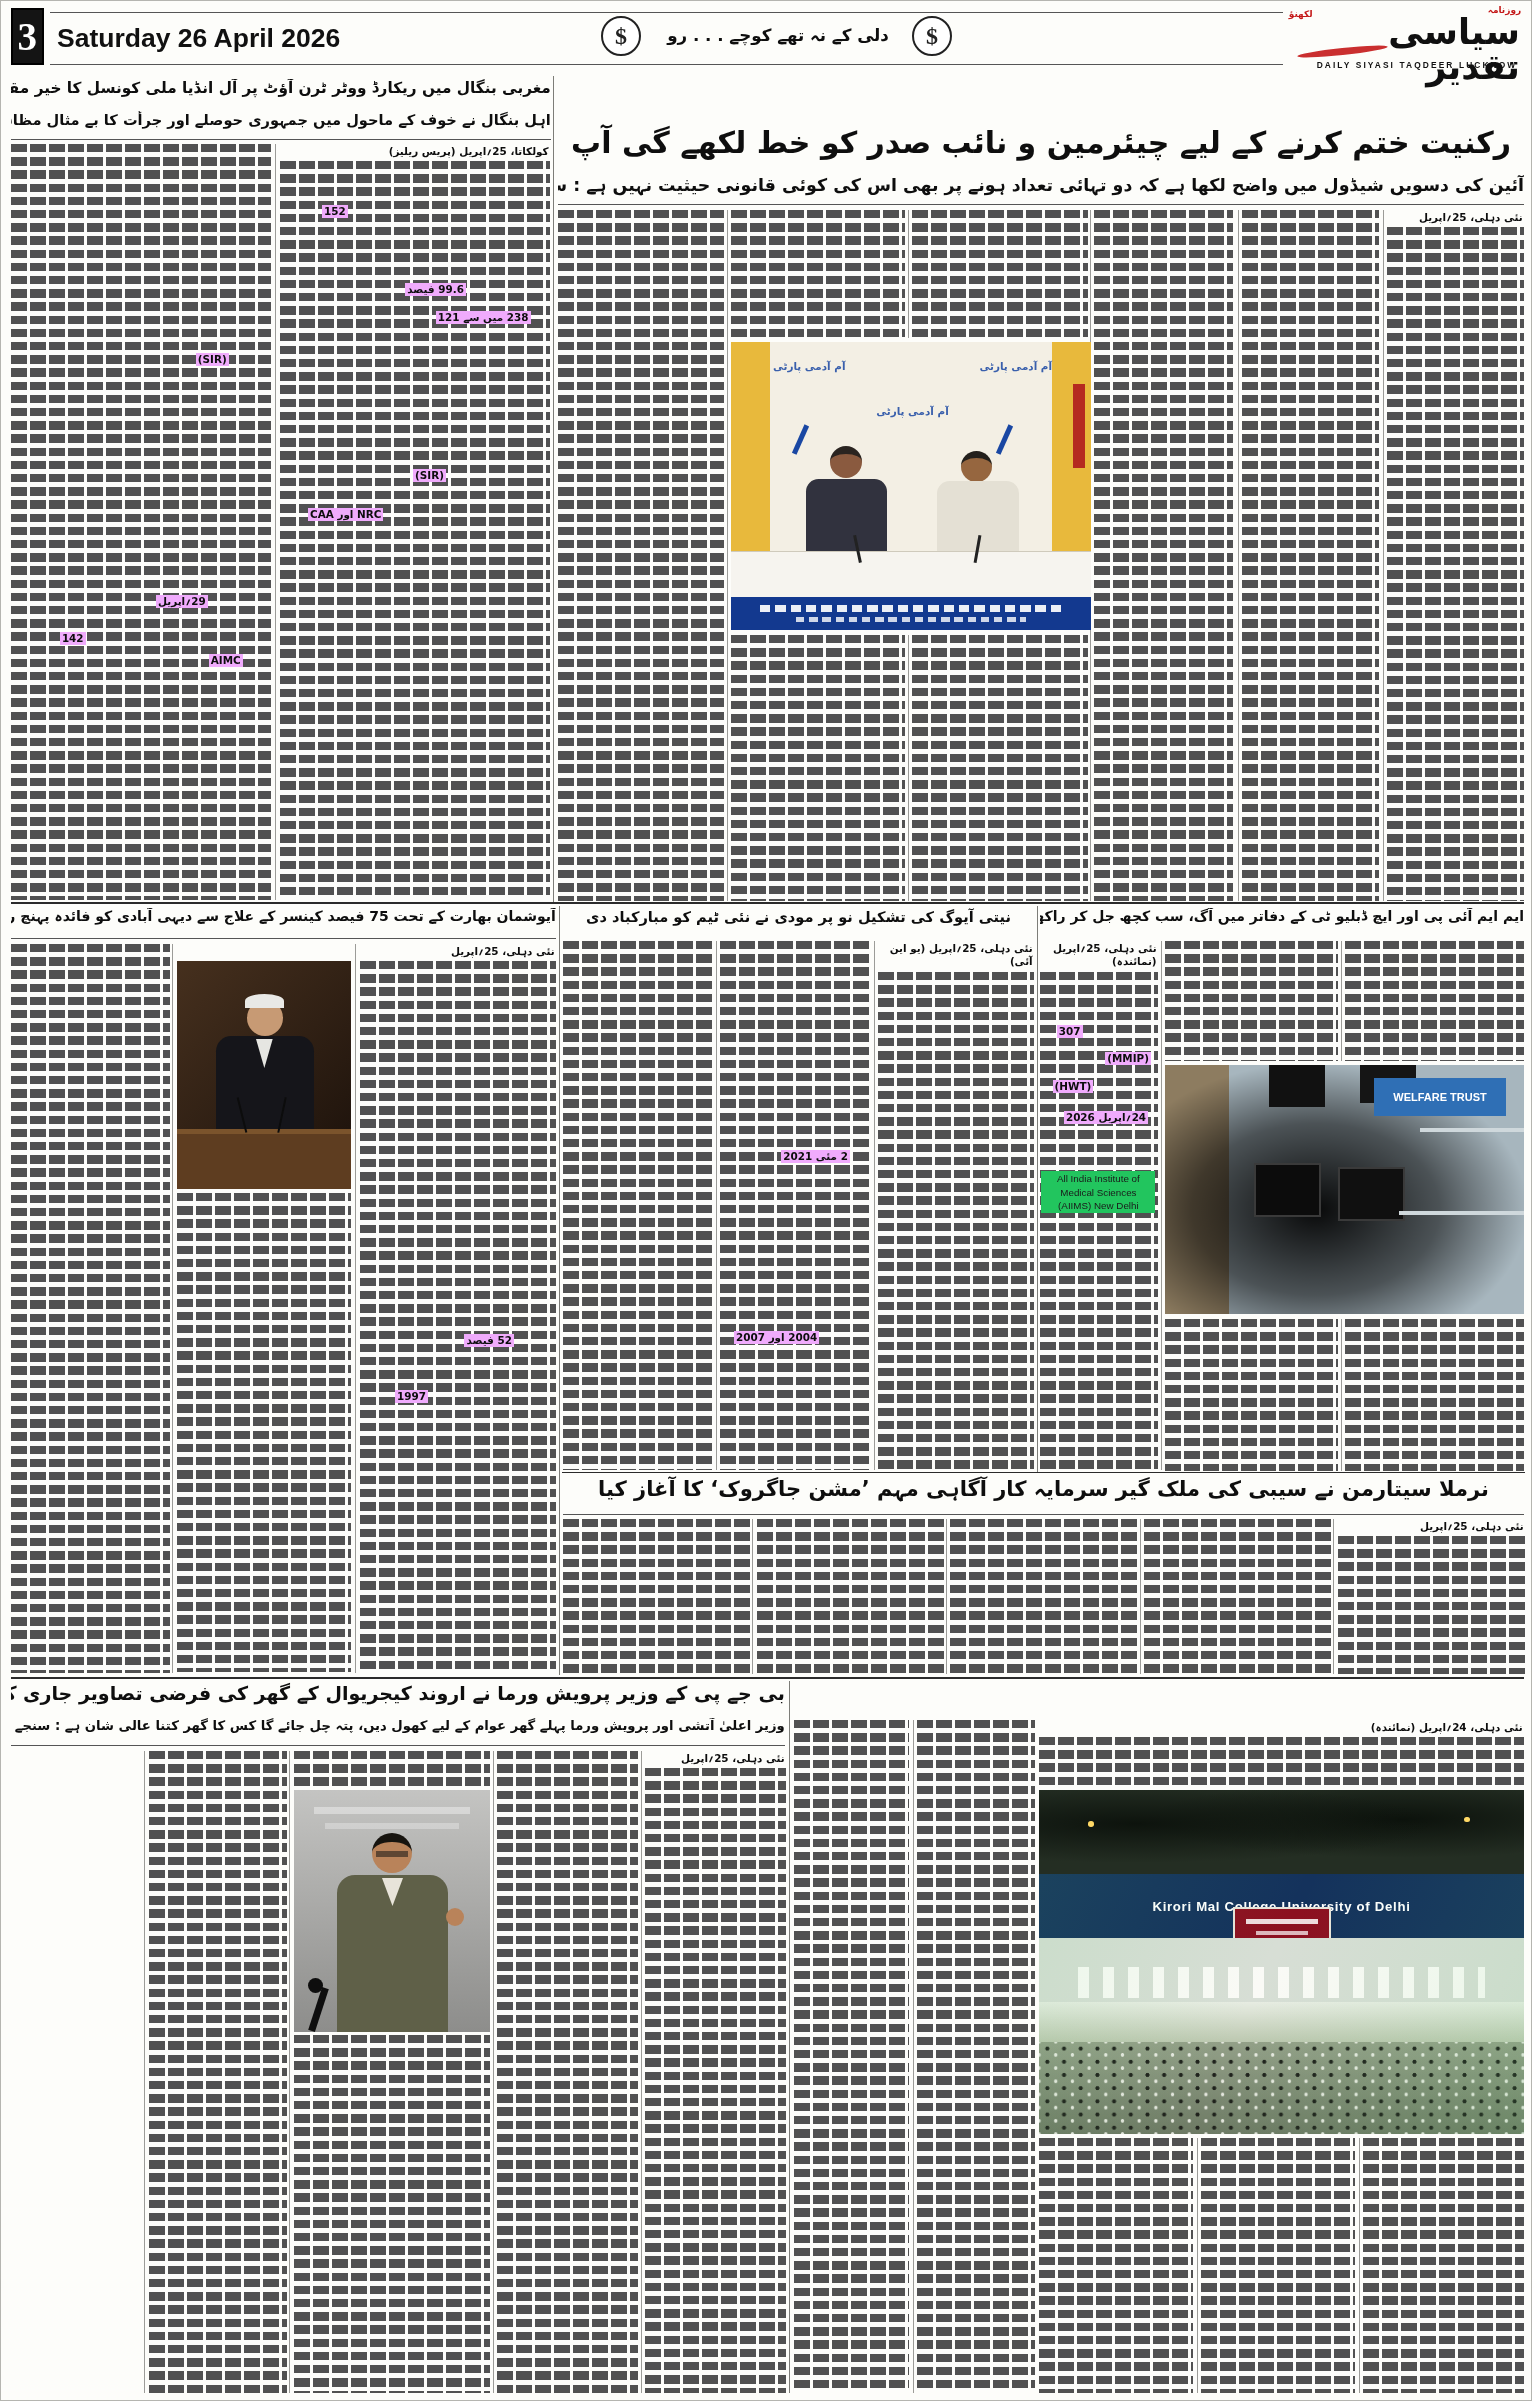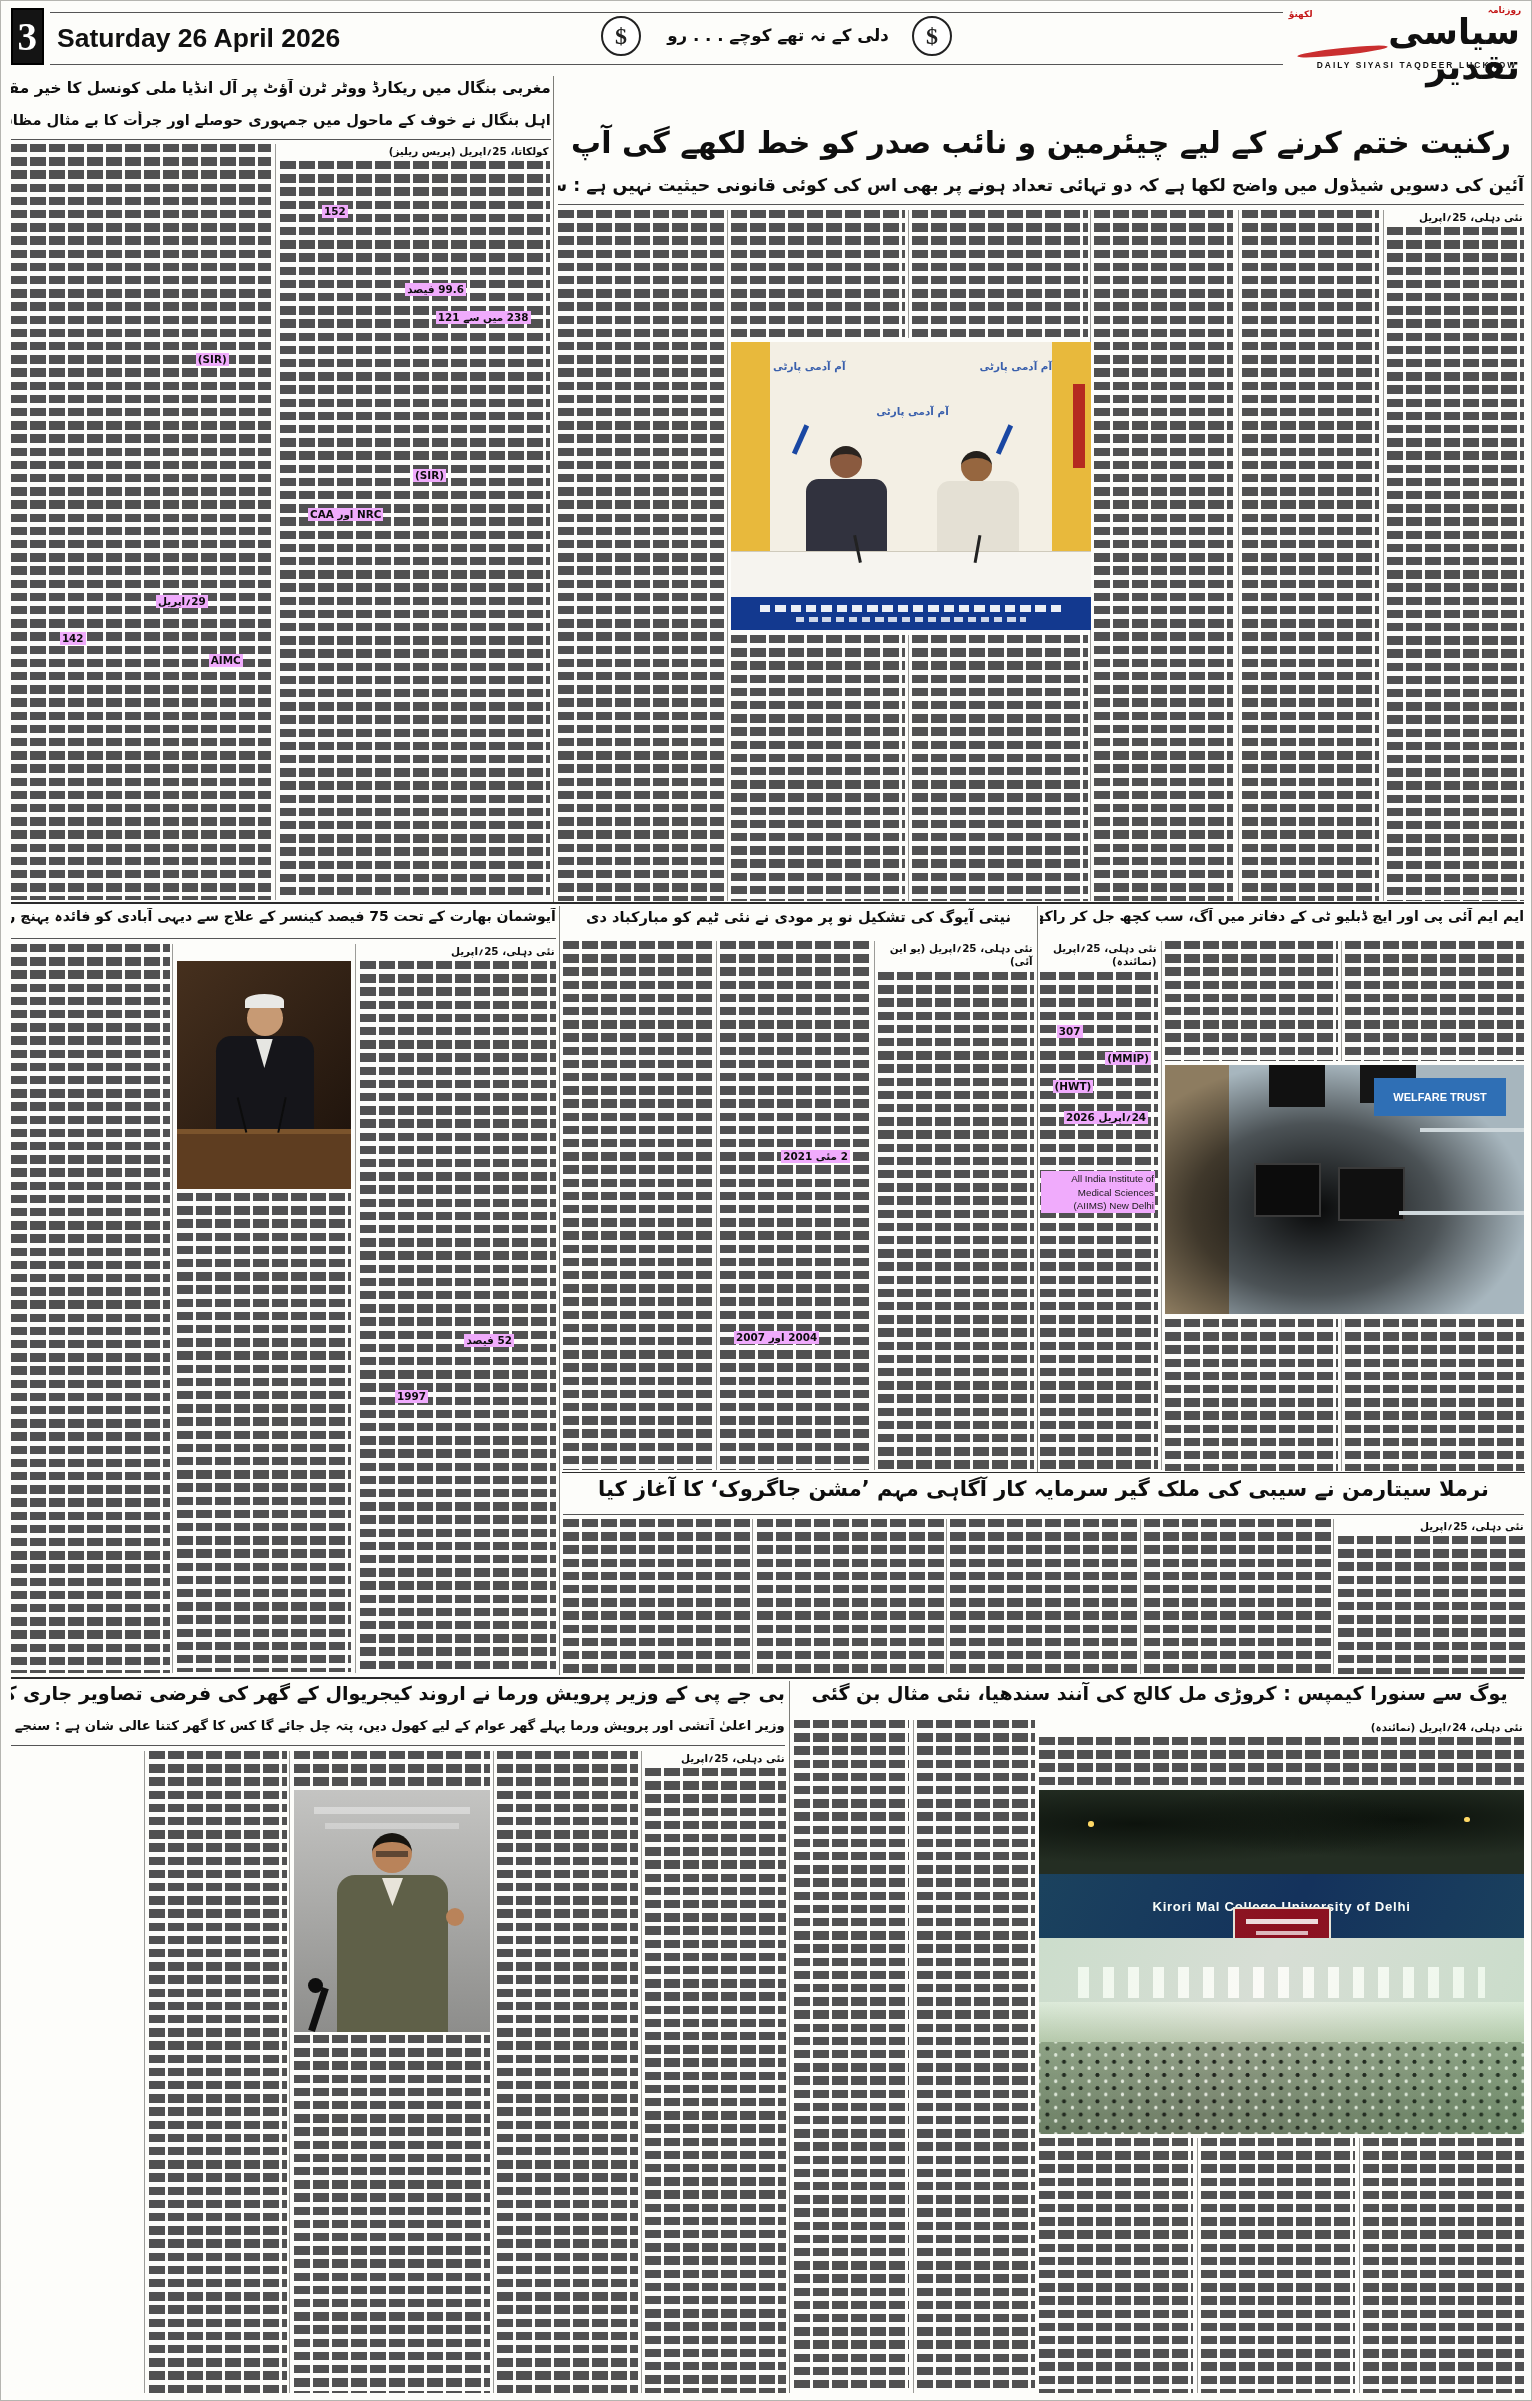--- a/index.html
+++ b/index.html
@@ -19,21 +19,21 @@
   .hrule{position:absolute;background:#2b2b2b}
   .thin{background:#555}
   .tok{position:absolute;background:#f0abfc;font-weight:700;font-size:10.4px;direction:rtl;padding:0 2.1px;line-height:13.2px;color:#0d0d0d;white-space:nowrap}
   .photo{position:absolute;overflow:hidden}
   
   .pagenum{background:#141414;color:#fff;font-weight:700;font-size:39px;display:flex;align-items:center;justify-content:center;font-family:"Liberation Serif",serif;border:2.1px solid #000}
   .orn{border:2.1px solid #222;border-radius:50%;background:#fff;display:flex;align-items:center;justify-content:center;font-family:"Liberation Serif",serif;font-weight:700;font-size:24px;color:#222}
   .masttitle{font-weight:700;text-align:right;direction:rtl;color:#101010;line-height:1}
   .backdroptxt{color:#1947a3;font-weight:700;font-size:10.4px;white-space:nowrap;letter-spacing:0.7px;opacity:.85;direction:rtl}
   .person-head{position:absolute;border-radius:50%}
-  .eng{font-family:"Liberation Sans",sans-serif;direction:ltr;text-align:right;font-size:9.8px;line-height:1.35;color:#1a1a1a;background:#f0abfc;padding:1.4px}
+  .eng{font-family:"Liberation Sans",sans-serif;direction:ltr;text-align:center;font-size:9.8px;line-height:1.35;color:#1a1a1a;background:#22c55e;padding:1.4px}
 </style>
 </head>
 <body>
 
 <div class="page">
 
   <div class="abs pagenum" style="left:9.8px;top:7px;width:33px;height:57px">3</div>
   <div class="hrule thin abs" style="left:49px;top:11px;width:1233px;height:1.4px"></div>
   <div class="hrule thin abs" style="left:49px;top:63px;width:1233px;height:1.4px"></div>
   <div class="abs lat" style="left:56px;top:22px;font-size:26.5px;font-weight:700">Saturday 26 April 2026</div>
@@ -288,21 +288,20 @@
     </div>
 
   <div class="vr" style="left:288px;top:1750px;height:642px"></div>
   <div class="col" style="left:148px;top:1750px;width:138px;height:642px">
       <div class="sim"></div>
     </div>
   <div class="vr" style="left:143px;top:1750px;height:642px"></div>
 
   <div class="vr" style="left:788px;top:1680px;height:712px;background:#7d7d78"></div>
 
-  <div class="abs u hl" style="left:793px;top:1681px;width:731px;height:33px;font-size:19px">یوگ سے سنورا کیمپس : کروڑی مل کالج کی آنند سندھیا، نئی مثال بن گئی</div>
   <div class="col" style="left:1038px;top:1719px;width:485px;height:67px">
     <span class="dl">نئی دہلی، 24؍اپریل (نمائندہ)</span>
     <div class="sim"></div>
   </div>
 
   <div class="photo" style="left:1038px;top:1789px;width:485px;height:344px;background:#20291f">
     <div class="abs" style="left:0;top:0;width:100%;height:84px;background:radial-gradient(ellipse at 20% 40%,#0d130d 0%,transparent 55%),radial-gradient(ellipse at 75% 35%,#0c120c 0%,transparent 50%),#242e23"></div>
     <div class="person-head" style="left:49px;top:31px;width:5.6px;height:5.6px;background:#ffd966"></div>
     <div class="person-head" style="left:425px;top:26.5px;width:5.6px;height:5.6px;background:#ffd966"></div>
     <div class="abs lat" style="left:0;top:84px;width:100%;height:64px;background:#14325c;color:#fff;font-weight:700;font-size:13.2px;display:flex;align-items:center;justify-content:center;text-align:center;letter-spacing:0.7px">Kirori Mal College  University of Delhi</div>

